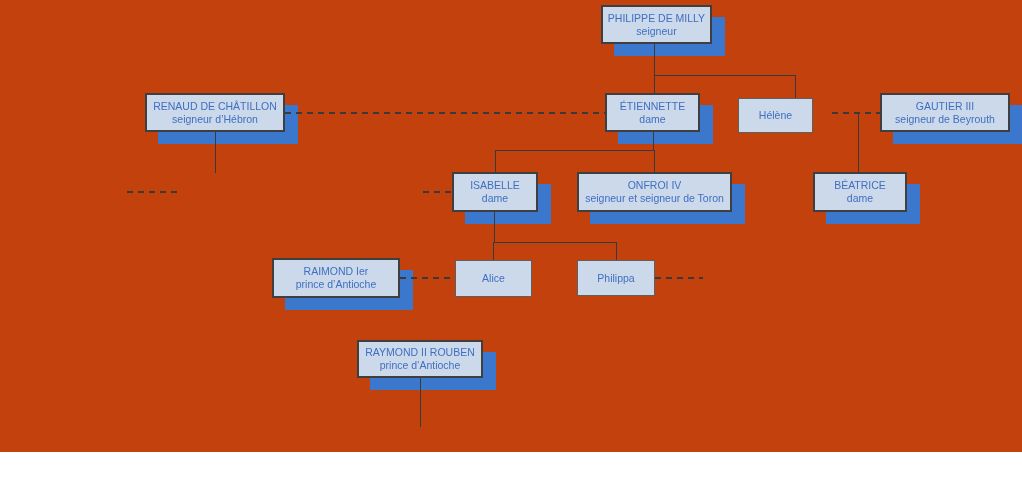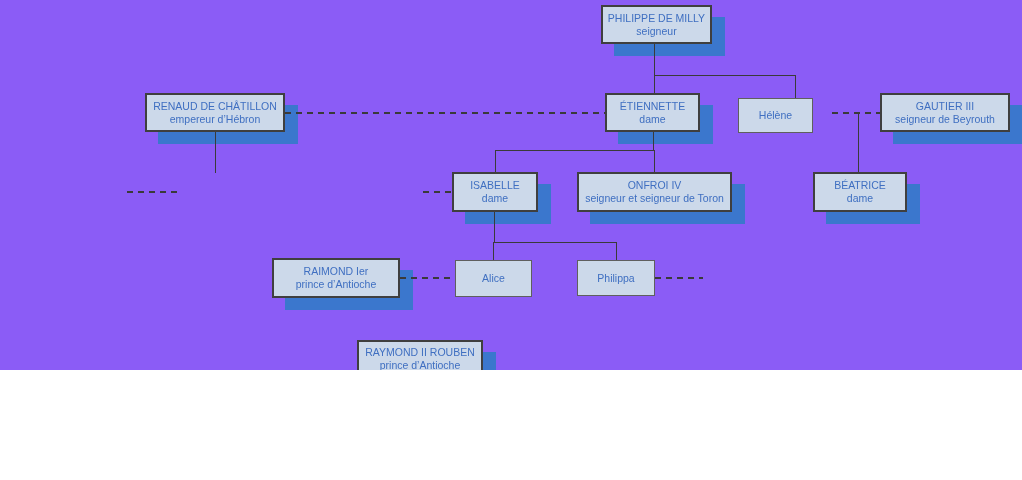--- a/index.html
+++ b/index.html
@@ -1,17 +1,17 @@
 <!DOCTYPE html>
 <html><head>
 <meta charset="utf-8">
 <style>
   html,body { margin:0; padding:0; background:#ffffff; }
   .canvas {
-    position:relative; width:1022px; height:370px; background:#8b5cf6;
+    position:relative; width:1022px; height:452px; background:#c2410c;
     overflow:hidden; font-family:"Liberation Sans", sans-serif;
   }
   .node {
     position:absolute; box-sizing:border-box; background:#ccd9ea;
     display:flex; flex-direction:column; align-items:center; justify-content:center;
     text-align:center; color:#3f6fc1; font-size:10.5px; line-height:13px;
     z-index:1;
   }
   .node .nm, .node .tt { white-space:nowrap; }
   .major { border:2px solid #3f3f3f; box-shadow:13px 12px 0 0 #3b77cd; }
@@ -26,21 +26,21 @@
 
 <div class="canvas">
 
   <div class="node major" style="left:601px;top:5px;width:111px;height:39px">
     <span class="nm">PHILIPPE DE MILLY</span>
     <span class="tt">seigneur</span>
   </div>
 
   <div class="node major" style="left:145px;top:93px;width:140px;height:39px">
     <span class="nm">RENAUD DE CHÂTILLON</span>
-    <span class="tt">empereur d’Hébron</span>
+    <span class="tt">seigneur d’Hébron</span>
   </div>
 
   <div class="node major" style="left:605px;top:93px;width:95px;height:39px">
     <span class="nm">ÉTIENNETTE</span>
     <span class="tt">dame</span>
   </div>
 
   <div class="node minor" style="left:738px;top:98px;width:75px;height:35px">
     <span class="nm">Hélène</span>
   </div>

